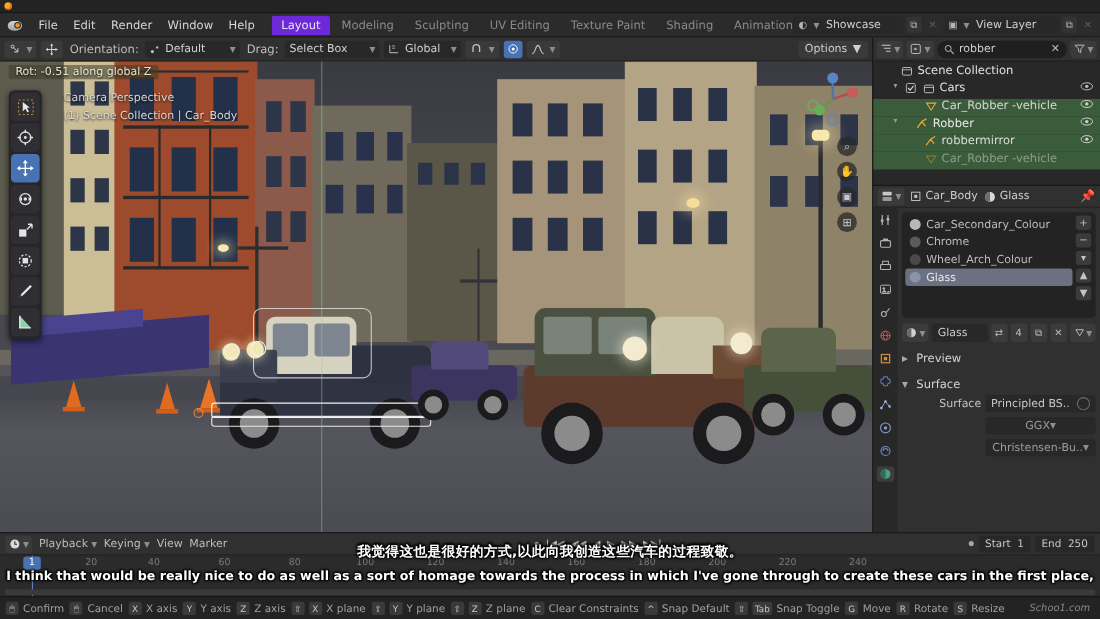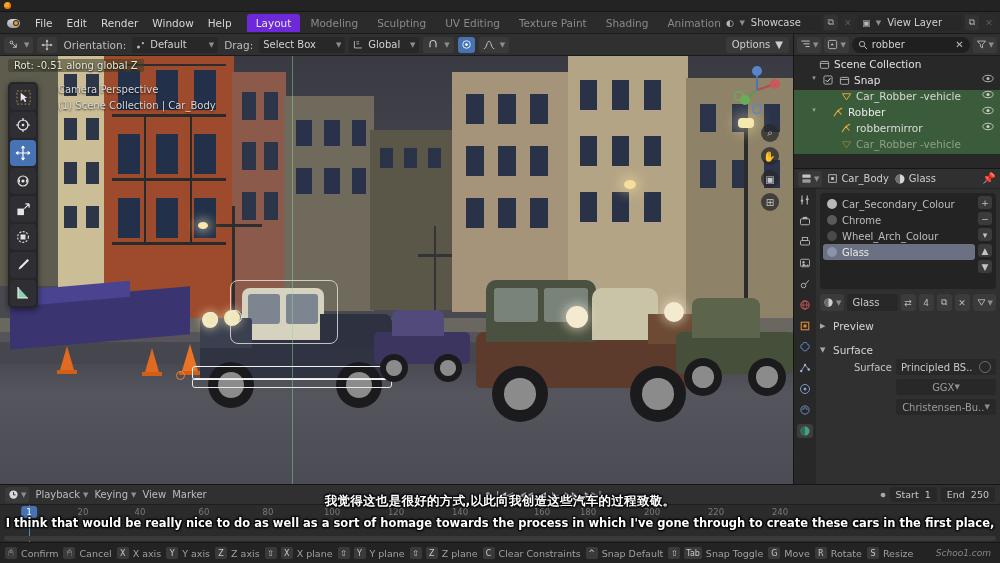--- a/index.html
+++ b/index.html
@@ -668,21 +668,21 @@
               <rect x="1.5" y="1.5" width="13" height="13" rx="2" fill="none" stroke="#b9b9b9" stroke-width="1.4"></rect>
               <path d="M4 8 l3 3 l5 -6" stroke="#dcdcdc" stroke-width="1.6" fill="none"></path>
             </svg>
         </span>
         <span class="ol-ico">
           <svg width="11" height="11" viewBox="0 0 16 16">
               <rect x="2" y="3.5" width="12" height="10" rx="1.5" fill="none" stroke="#c9c9c9" stroke-width="1.2"></rect>
               <path d="M2 6.5 h12" stroke="#c9c9c9" stroke-width="1.1"></path>
             </svg>
         </span>
-        <span class="name">Snap</span>
+        <span class="name">Cars</span>
         <span class="eye">
           <svg width="12" height="9" viewBox="0 0 16 11">
               <ellipse cx="8" cy="5.5" rx="7" ry="4.3" fill="none" stroke="#bdbdbd" stroke-width="1.2"></ellipse>
               <circle cx="8" cy="5.5" r="2" fill="#bdbdbd"></circle>
             </svg>
         </span>
       </div>
 
       <div class="ol-row sel">
         <span style="width:26px"></span>
@@ -985,21 +985,21 @@
 
     <div class="tl-track">
       <div class="tl-ticks">
         <span class="tick" style="left:83px">20</span>
         <span class="tick" style="left:140px">40</span>
         <span class="tick" style="left:204px">60</span>
         <span class="tick" style="left:268px">80</span>
         <span class="tick" style="left:332px">100</span>
         <span class="tick" style="left:396px">120</span>
         <span class="tick" style="left:460px">140</span>
-        <span class="tick" style="left:542px">160</span>
+        <span class="tick" style="left:524px">160</span>
         <span class="tick" style="left:588px">180</span>
         <span class="tick" style="left:652px">200</span>
         <span class="tick" style="left:716px">220</span>
         <span class="tick" style="left:780px">240</span>
       </div>
       <div class="playhead" style="left:29px"></div>
       <div class="playhead-badge" style="left:29px">1</div>
       <div class="scrollbar"></div>
     </div>
   </div>

